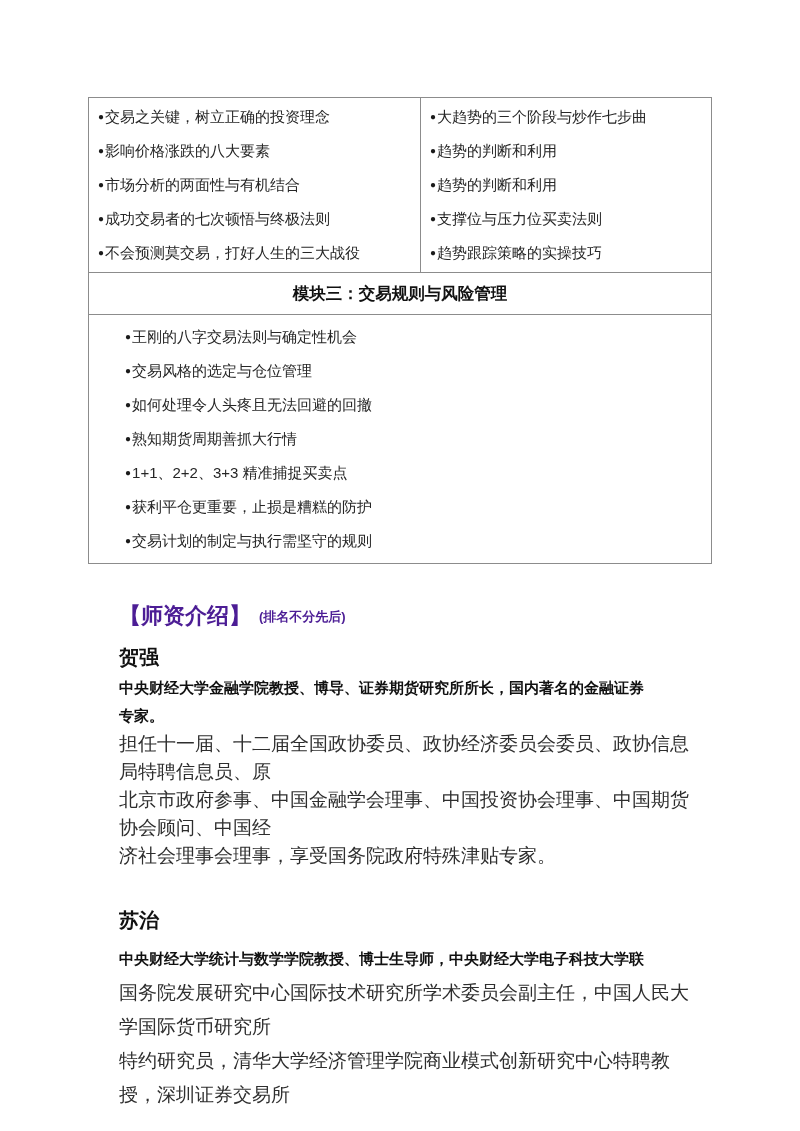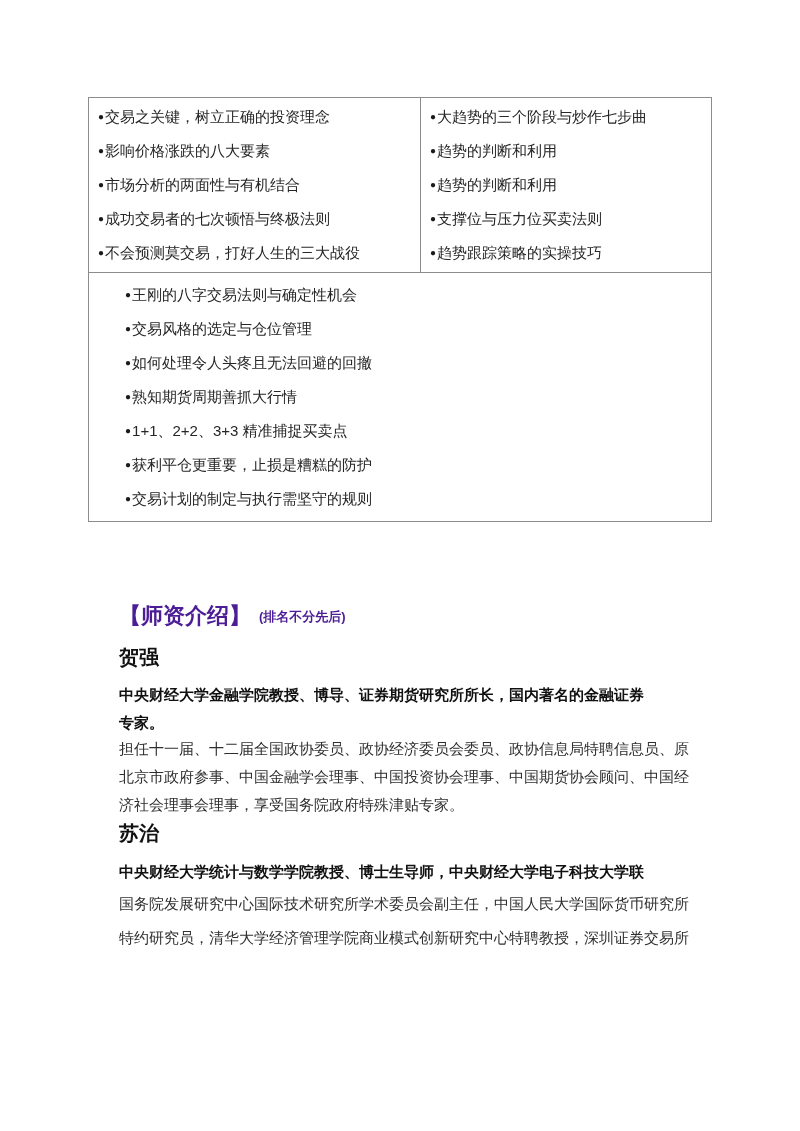--- a/index.html
+++ b/index.html
@@ -81,35 +81,34 @@
   }
   .teacher { margin: 0; }
   .teacher-name {
     margin: 0;
     font-size: 20px;
     font-weight: bold;
     color: #111111;
     line-height: 24px;
   }
   .teacher-1 .teacher-name { margin-top: 14px; }
-  .teacher-2 .teacher-name { }
+  .teacher-2 .teacher-name { margin-top: 38px; }
   .t-title .line {
     font-weight: bold;
     color: #111111;
     font-size: 15px;
   }
   .t-bio .line {
     font-weight: normal;
     color: #2e2e2e;
-    font-size: 15px;
-    font-family: Liberation Mono, monospace;
+    font-size: 19px;
   }
   .lines-28 .line { line-height: 28px; }
   .lines-34 .line { line-height: 34px; }
-  .teacher-1 .t-title { margin-top: 12px; }
+  .teacher-1 .t-title { margin-top: 5px; }
   .teacher-2 .t-title { margin-top: 10px; }
 </style>
 </head>
 <body>
 
 <table class="course-table">
   <tbody>
       <tr>
     <td class="cell-items col-left">
       <div>
@@ -122,20 +121,23 @@
     </td>
     <td class="cell-items">
       <div>
             <div class="course-item"><span class="bullet">●</span><span>大趋势的三个阶段与炒作七步曲</span></div>
             <div class="course-item"><span class="bullet">●</span><span>趋势的判断和利用</span></div>
             <div class="course-item"><span class="bullet">●</span><span>趋势的判断和利用</span></div>
             <div class="course-item"><span class="bullet">●</span><span>支撑位与压力位买卖法则</span></div>
             <div class="course-item"><span class="bullet">●</span><span>趋势跟踪策略的实操技巧</span></div>
           </div>
     </td>
+  </tr>
+  <tr>
+    <td class="module-header-cell" colspan="2">模块三：交易规则与风险管理</td>
   </tr>
   <tr>
     <td class="cell-items module3-cell" colspan="2">
       <div>
             <div class="course-item"><span class="bullet">●</span><span>王刚的八字交易法则与确定性机会</span></div>
             <div class="course-item"><span class="bullet">●</span><span>交易风格的选定与仓位管理</span></div>
             <div class="course-item"><span class="bullet">●</span><span>如何处理令人头疼且无法回避的回撤</span></div>
             <div class="course-item"><span class="bullet">●</span><span>熟知期货周期善抓大行情</span></div>
             <div class="course-item"><span class="bullet">●</span><span>1+1、2+2、3+3 精准捕捉买卖点</span></div>
             <div class="course-item"><span class="bullet">●</span><span>获利平仓更重要，止损是糟糕的防护</span></div>

